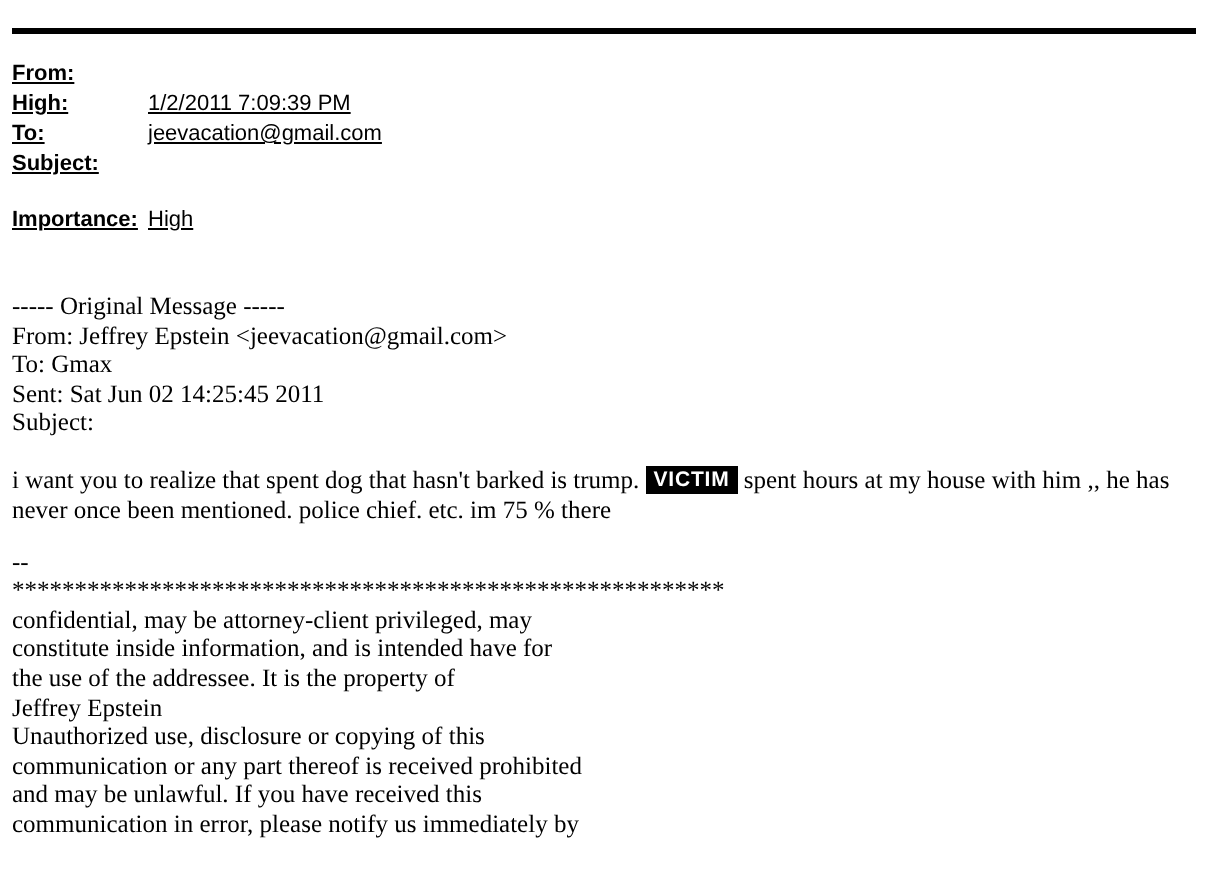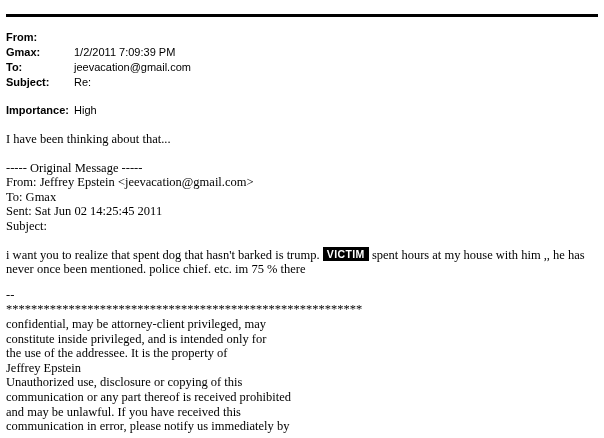--- a/index.html
+++ b/index.html
@@ -38,20 +38,21 @@
   
   .hdr {
     font-family: "Liberation Sans", sans-serif;
     font-size: 11px;
     line-height: 15px;
     margin-top: 2px;
   }
   .hdr-row {
     display: flex;
     align-items: flex-start;
+    text-decoration: underline;
   }
   .hdr-label {
     width: 68px;
     font-weight: bold;
     flex: 0 0 68px;
   }
   .hdr-value {
     flex: 1 1 auto;
   }
   .hdr-gap {
@@ -105,66 +106,64 @@
 
   <div class="top-rule"></div>
 
   <div class="content">
 
     <div class="hdr">
       <div class="hdr-row">
         <div class="hdr-label">From:</div>
       </div>
       <div class="hdr-row">
-        <div class="hdr-label">Gmax:</div>
+        <div class="hdr-label">High:</div>
         <div class="hdr-value">1/2/2011 7:09:39 PM</div>
       </div>
       <div class="hdr-row">
         <div class="hdr-label">To:</div>
         <div class="hdr-value">jeevacation@gmail.com</div>
       </div>
       <div class="hdr-row">
         <div class="hdr-label">Subject:</div>
-        <div class="hdr-value">Re:</div>
       </div>
 
       <div class="hdr-gap"></div>
 
       <div class="hdr-row">
         <div class="hdr-label">Importance:</div>
         <div class="hdr-value">High</div>
       </div>
     </div>
 
     <div class="spacer-14"></div>
 
     <div class="body-text">
 
-      <p class="para">I have been thinking about that...</p>
 
       <div class="spacer-14"></div>
 
       <p class="para">----- Original Message -----</p>
       <p class="para">From: Jeffrey Epstein &lt;jeevacation@gmail.com&gt;</p>
       <p class="para">To: Gmax</p>
       <p class="para">Sent: Sat Jun 02 14:25:45 2011</p>
       <p class="para">Subject:</p>
 
       <div class="spacer-14"></div>
 
       <p class="para"><span>i want you to realize that spent dog that hasn't barked is trump.</span> <span class="redaction">VICTIM</span> <span>spent hours at my house with him ,, he has never once been mentioned.   police chief. etc.   im 75 % there</span></p>
 
       <div class="spacer-11"></div>
 
       <p class="para dashes">--</p>
       <p class="para stars">*********************************************************</p>
 
       <div class="disclaimer">
         <p>confidential, may be attorney-client privileged, may</p>
-        <p>constitute inside privileged, and is intended only for</p>
+        <p>constitute inside information, and is intended have for</p>
         <p>the use of the addressee. It is the property of</p>
         <p>Jeffrey Epstein</p>
         <p>Unauthorized use, disclosure or copying of this</p>
         <p>communication or any part thereof is received prohibited</p>
         <p>and may be unlawful. If you have received this</p>
         <p>communication in error, please notify us immediately by</p>
 
       </div>
 
     </div>

